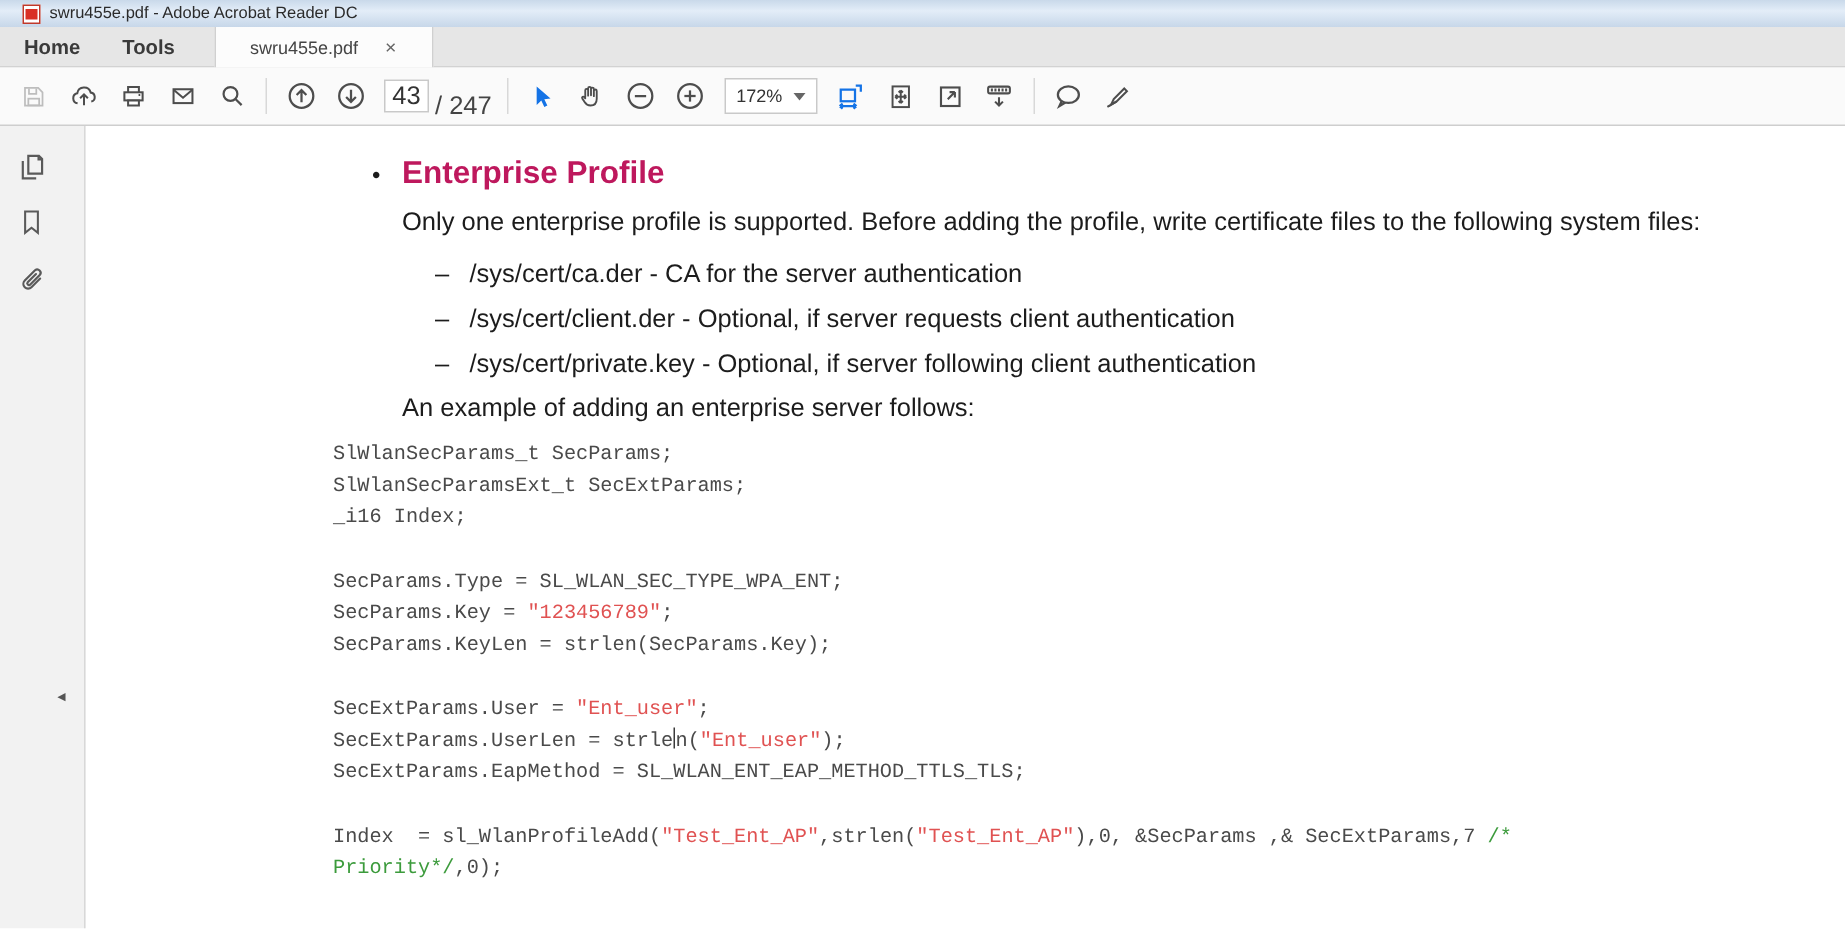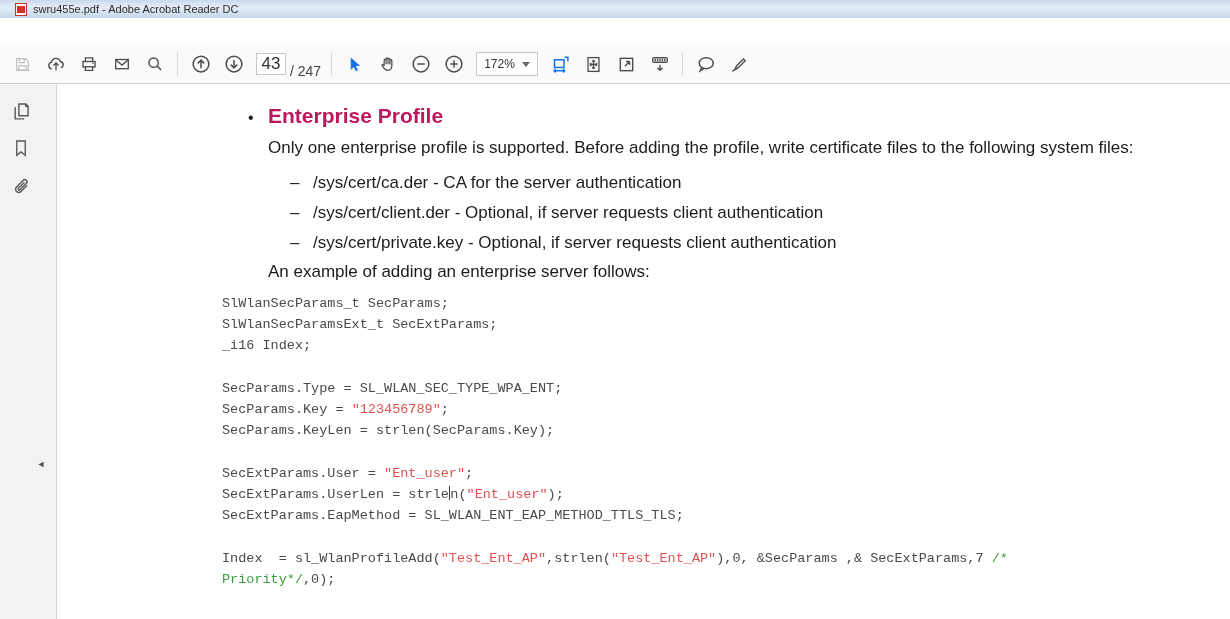--- a/index.html
+++ b/index.html
@@ -26,21 +26,21 @@
   .tab-close { font-size:13px; color:#666; line-height:1; }
 
   
   .toolbar { position:absolute; left:0; top:45px; width:100%; height:39px; background:#fafafa;
     border-bottom:1px solid #cecece; display:flex; align-items:center; padding-left:6px; }
   .tb-btn { width:26px; height:26px; display:flex; align-items:center; justify-content:center;
     border-radius:2px; margin:0 3.5px; }
   .tb-sep { width:1px; height:24px; background:#d8d8d8; margin:0 6px; }
   .page-input { width:30px; height:22px; border:1px solid #c9c9c9; background:#fff; font-size:17px;
     color:#333; text-align:center; margin:0 4px 0 6px; font-family:"Liberation Sans", sans-serif; }
-  .page-total { font-size:14px; color:#444; margin-right:4px; white-space:pre;margin-top:13px; }
+  .page-total { font-size:17px; color:#444; margin-right:4px; white-space:pre;margin-top:13px; }
   .zoom-box { height:24px; width:62px; border:1px solid #c9c9c9; background:#fff; display:flex;
     align-items:center; justify-content:space-between; padding:0 7px; margin:0 6px; }
   .zoom-box span { font-size:12px; color:#333; }
   .caret-down { width:0; height:0; border-left:4px solid transparent; border-right:4px solid transparent;
     border-top:5px solid #666; }
   svg.icon { display:block; }
 
   
   .main { position:absolute; left:0; top:84px; width:100%; height:535px; }
   .side-rail { position:absolute; left:0; top:0; width:57px; height:100%; background:#f2f2f2;
@@ -71,20 +71,32 @@
 </head>
 <body>
 
 <div class="window">
 
   <div class="titlebar">
     <div class="pdf-logo"></div>
     <div class="titlebar-text">swru455e.pdf - Adobe Acrobat Reader DC</div>
   </div>
 
+  <div class="tabbar">
+    <div class="menu-tab">
+      <span>Home</span>
+    </div>
+    <div class="menu-tab">
+      <span>Tools</span>
+    </div>
+    <div class="doc-tab">
+      <span class="doc-tab-label">swru455e.pdf</span>
+      <span class="tab-close">×</span>
+    </div>
+  </div>
 
   <div class="toolbar">
 
     <div class="tb-btn">
       <svg class="icon" width="17" height="17" viewBox="0 0 16 16" fill="none" stroke="#bdbdbd" stroke-width="1.1">
         <path d="M2.5 2.5 h8.3 l2.7 2.7 v8.3 h-11 z"></path>
           <path d="M5 2.8 v3.4 h4.6 V2.8"></path>
           <rect x="4.6" y="9.2" width="6.8" height="4.2"></rect>
       </svg>
     </div>
@@ -244,21 +256,21 @@
           <div class="cert-item">
             <span class="dash">–</span>
             <span>/sys/cert/ca.der - CA for the server authentication</span>
           </div>
           <div class="cert-item">
             <span class="dash">–</span>
             <span>/sys/cert/client.der - Optional, if server requests client authentication</span>
           </div>
           <div class="cert-item">
             <span class="dash">–</span>
-            <span>/sys/cert/private.key - Optional, if server requests client authentication</span>
+            <span>/sys/cert/private.key - Optional, if server following client authentication</span>
           </div>
         </div>
 
         <div class="example">An example of adding an enterprise server follows:</div>
 
         <div class="code-block"><div><span class="seg-default">SlWlanSecParams_t SecParams;</span></div><div><span class="seg-default">SlWlanSecParamsExt_t SecExtParams;</span></div><div><span class="seg-default">_i16 Index;</span></div><div>&nbsp;</div><div><span class="seg-default">SecParams.Type = SL_WLAN_SEC_TYPE_WPA_ENT;</span></div><div><span class="seg-default">SecParams.Key = </span><span class="seg-string">"123456789"</span><span class="seg-default">;</span></div><div><span class="seg-default">SecParams.KeyLen = strlen(SecParams.Key);</span></div><div>&nbsp;</div><div><span class="seg-default">SecExtParams.User = </span><span class="seg-string">"Ent_user"</span><span class="seg-default">;</span></div><div><span class="seg-default">SecExtParams.UserLen = strle</span><span class="seg-cursor"></span><span class="seg-default">n(</span><span class="seg-string">"Ent_user"</span><span class="seg-default">);</span></div><div><span class="seg-default">SecExtParams.EapMethod = SL_WLAN_ENT_EAP_METHOD_TTLS_TLS;</span></div><div>&nbsp;</div><div><span class="seg-default">Index  = sl_WlanProfileAdd(</span><span class="seg-string">"Test_Ent_AP"</span><span class="seg-default">,strlen(</span><span class="seg-string">"Test_Ent_AP"</span><span class="seg-default">),0, &amp;SecParams ,&amp; SecExtParams,7 </span><span class="seg-comment">/*</span></div><div><span class="seg-comment">Priority*/</span><span class="seg-default">,0);</span></div></div>
 
       </div>
     </div>
   </div>

